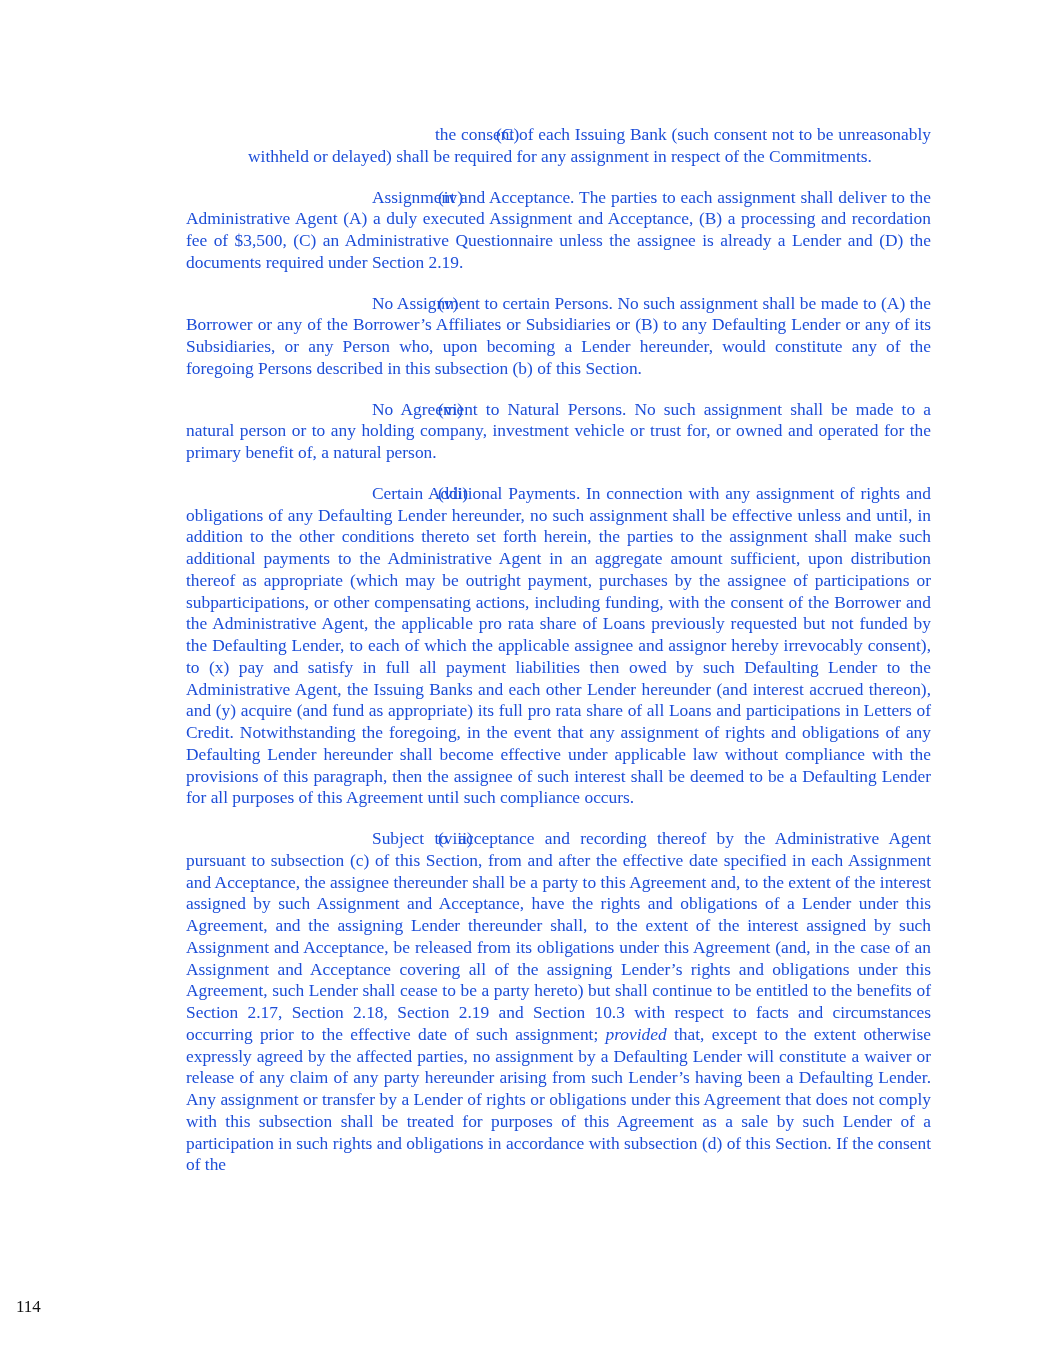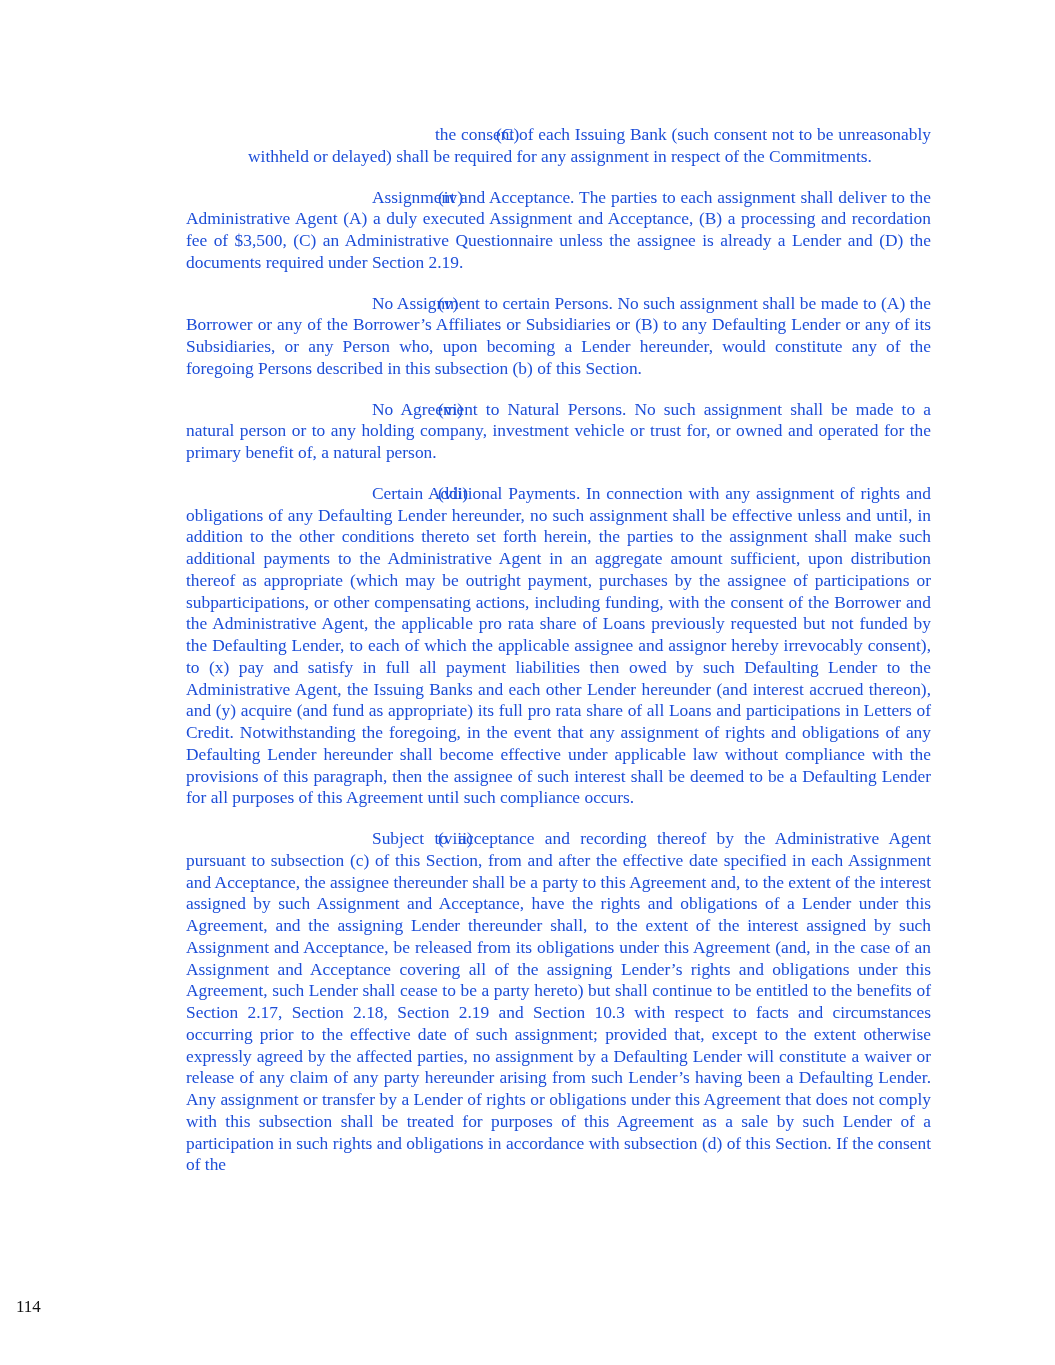--- a/index.html
+++ b/index.html
@@ -6,21 +6,21 @@
   body { width: 1055px; height: 1365px; position: relative; overflow: hidden; }
   .page { position: absolute; left: 186px; top: 124px; width: 745px;
     font-family: "Liberation Serif", "DejaVu Serif", serif; font-size: 17.4px; line-height: 21.75px;
     color: #1d4ed8; text-align: justify; }
   .para { margin: 0 0 19px 0; }
   .para .num { display: inline-block; width: 60px; font-family: Liberation Serif, serif; }
   .para.item { text-indent: 126px; }
   .subC { margin: 0 0 19px 62px; text-indent: 124px; }
   .subC .num { display: inline-block; width: 63px; }
   .u { text-underline-offset: 2px; text-decoration-thickness: 1px; }
-  .i { }
+  .i { font-style: italic; }
   .pagenum { position: absolute; top: 1297px; left: 16px; width: 1047px; text-align: left;
     font-family: "Liberation Serif", "DejaVu Serif", serif; font-size: 17px; color: #111; }
 </style>
 </head>
 <body>
 
 <div class="page">
 
   <p class="subC"><span class="num">(C)</span><span>the consent of each Issuing Bank (such consent not to be unreasonably withheld or delayed) shall be required for any assignment in respect of the Commitments.</span></p>
 

